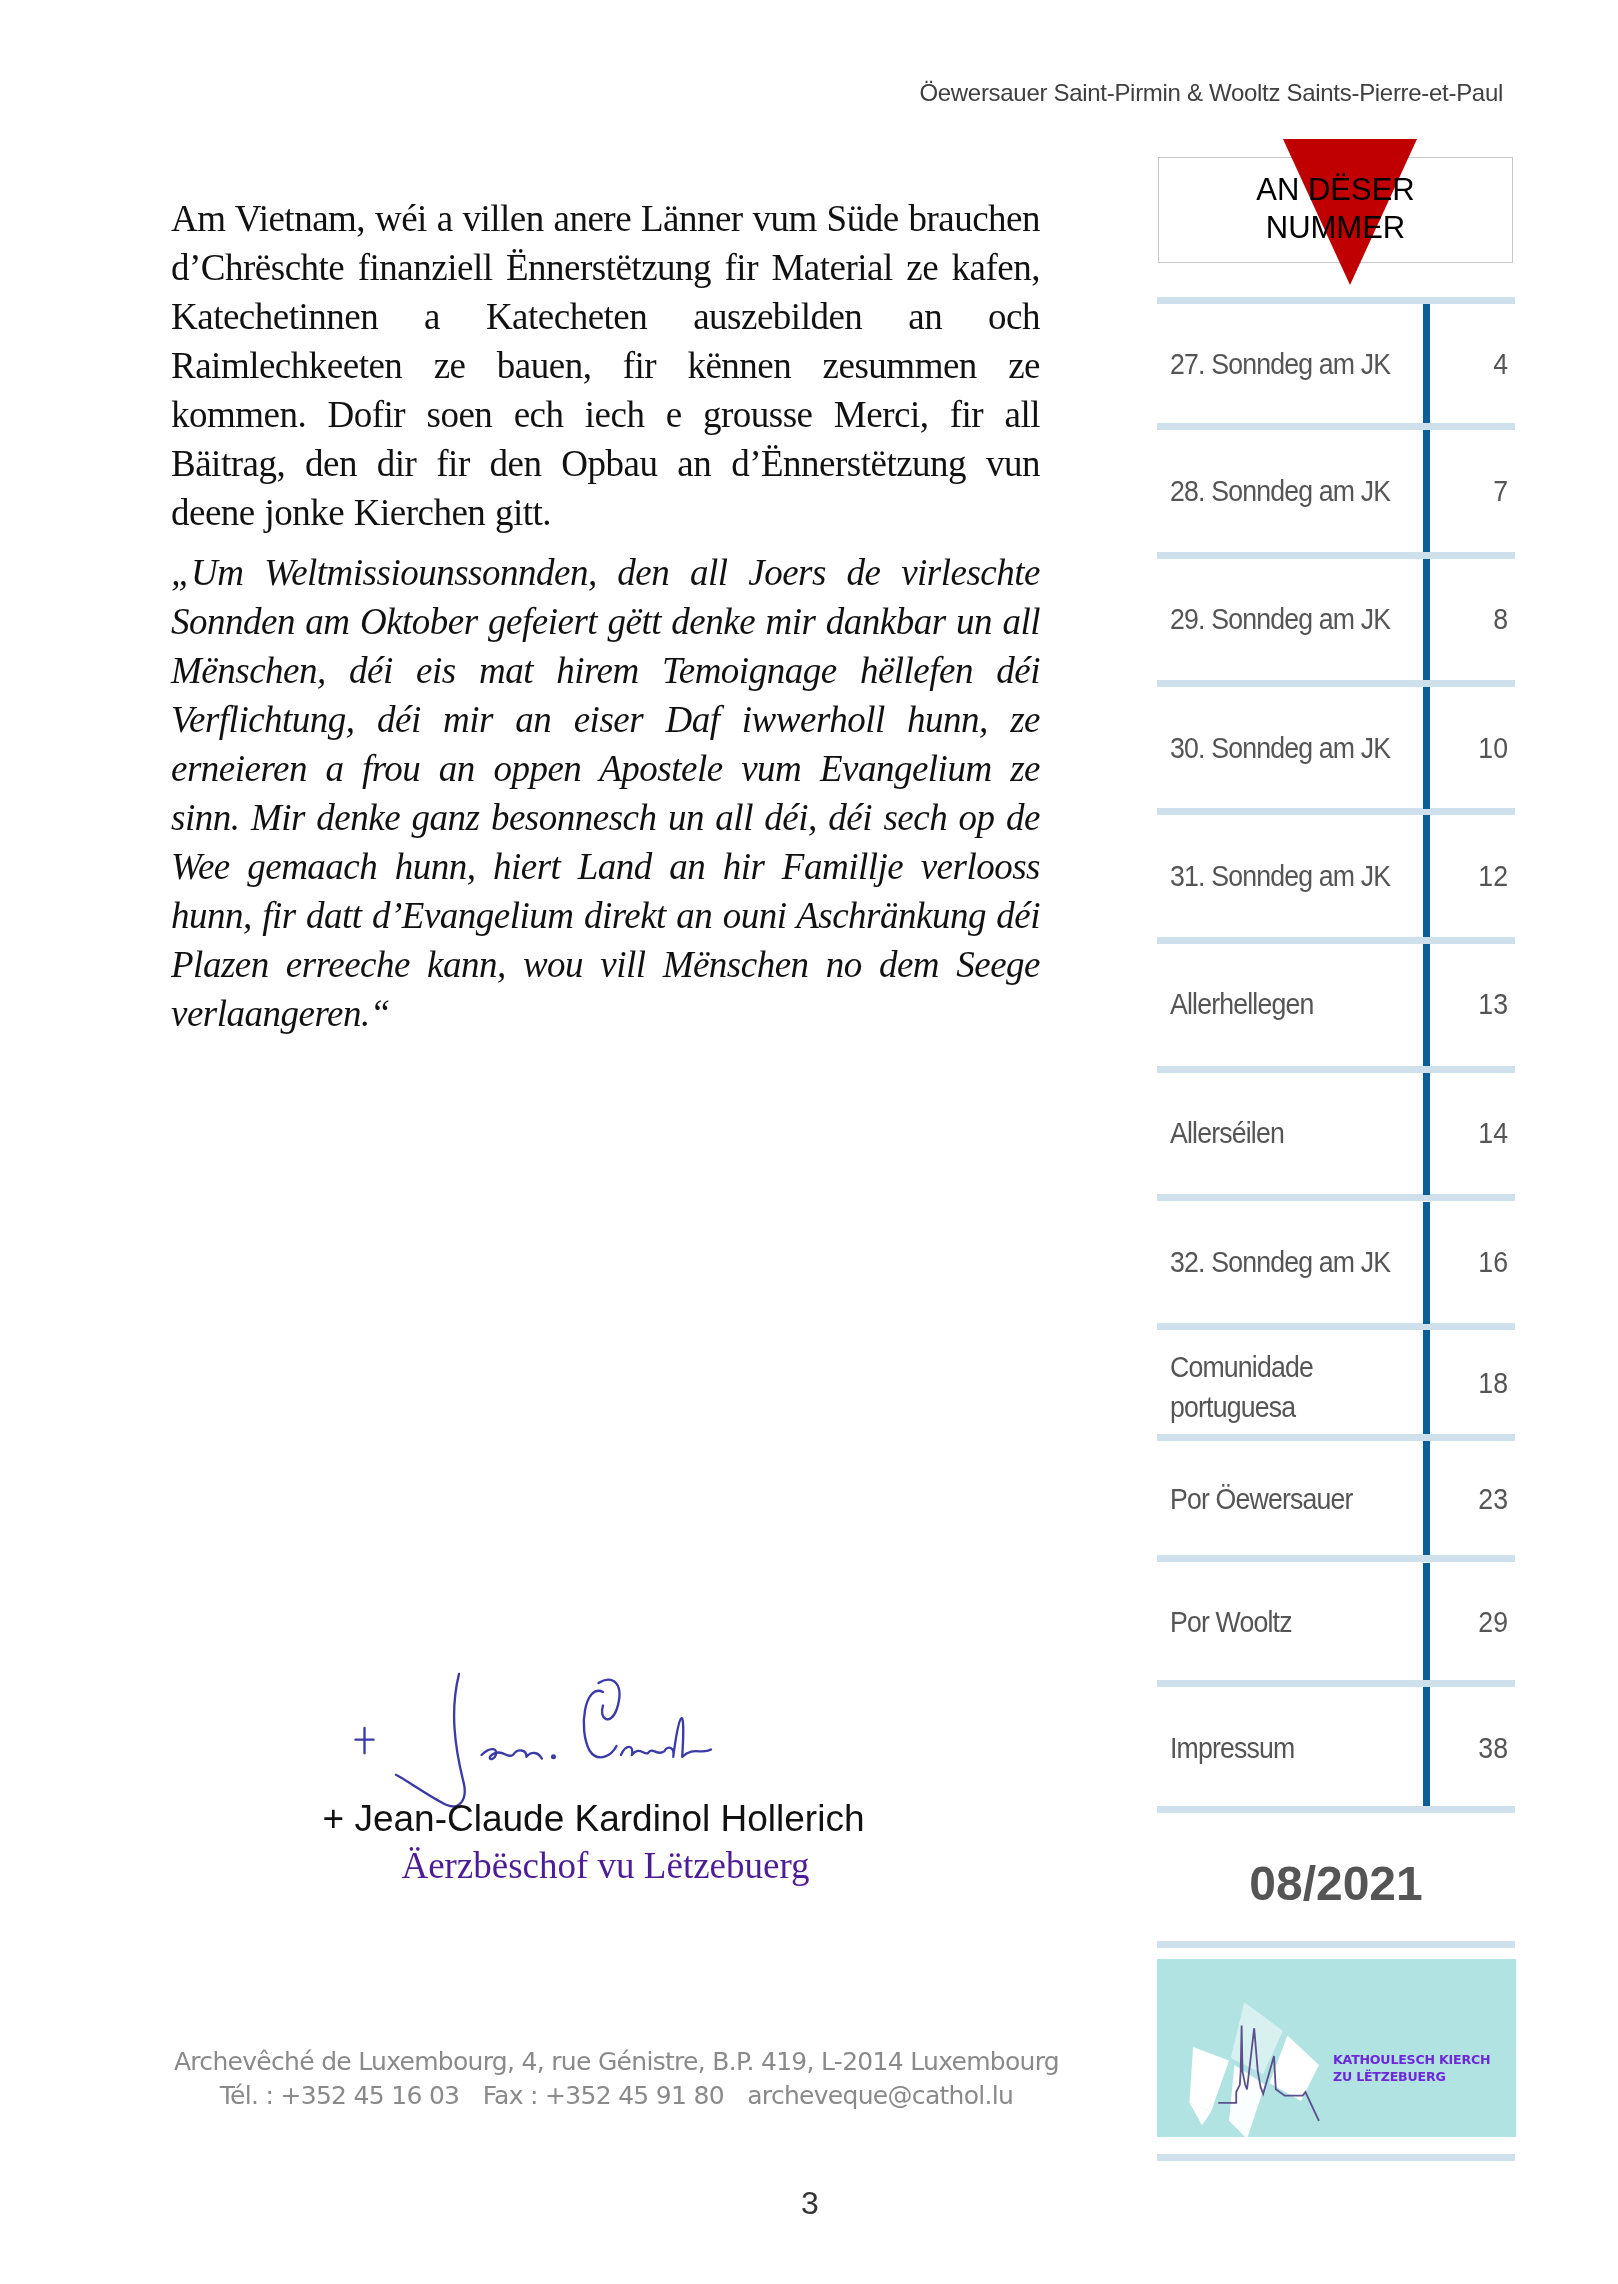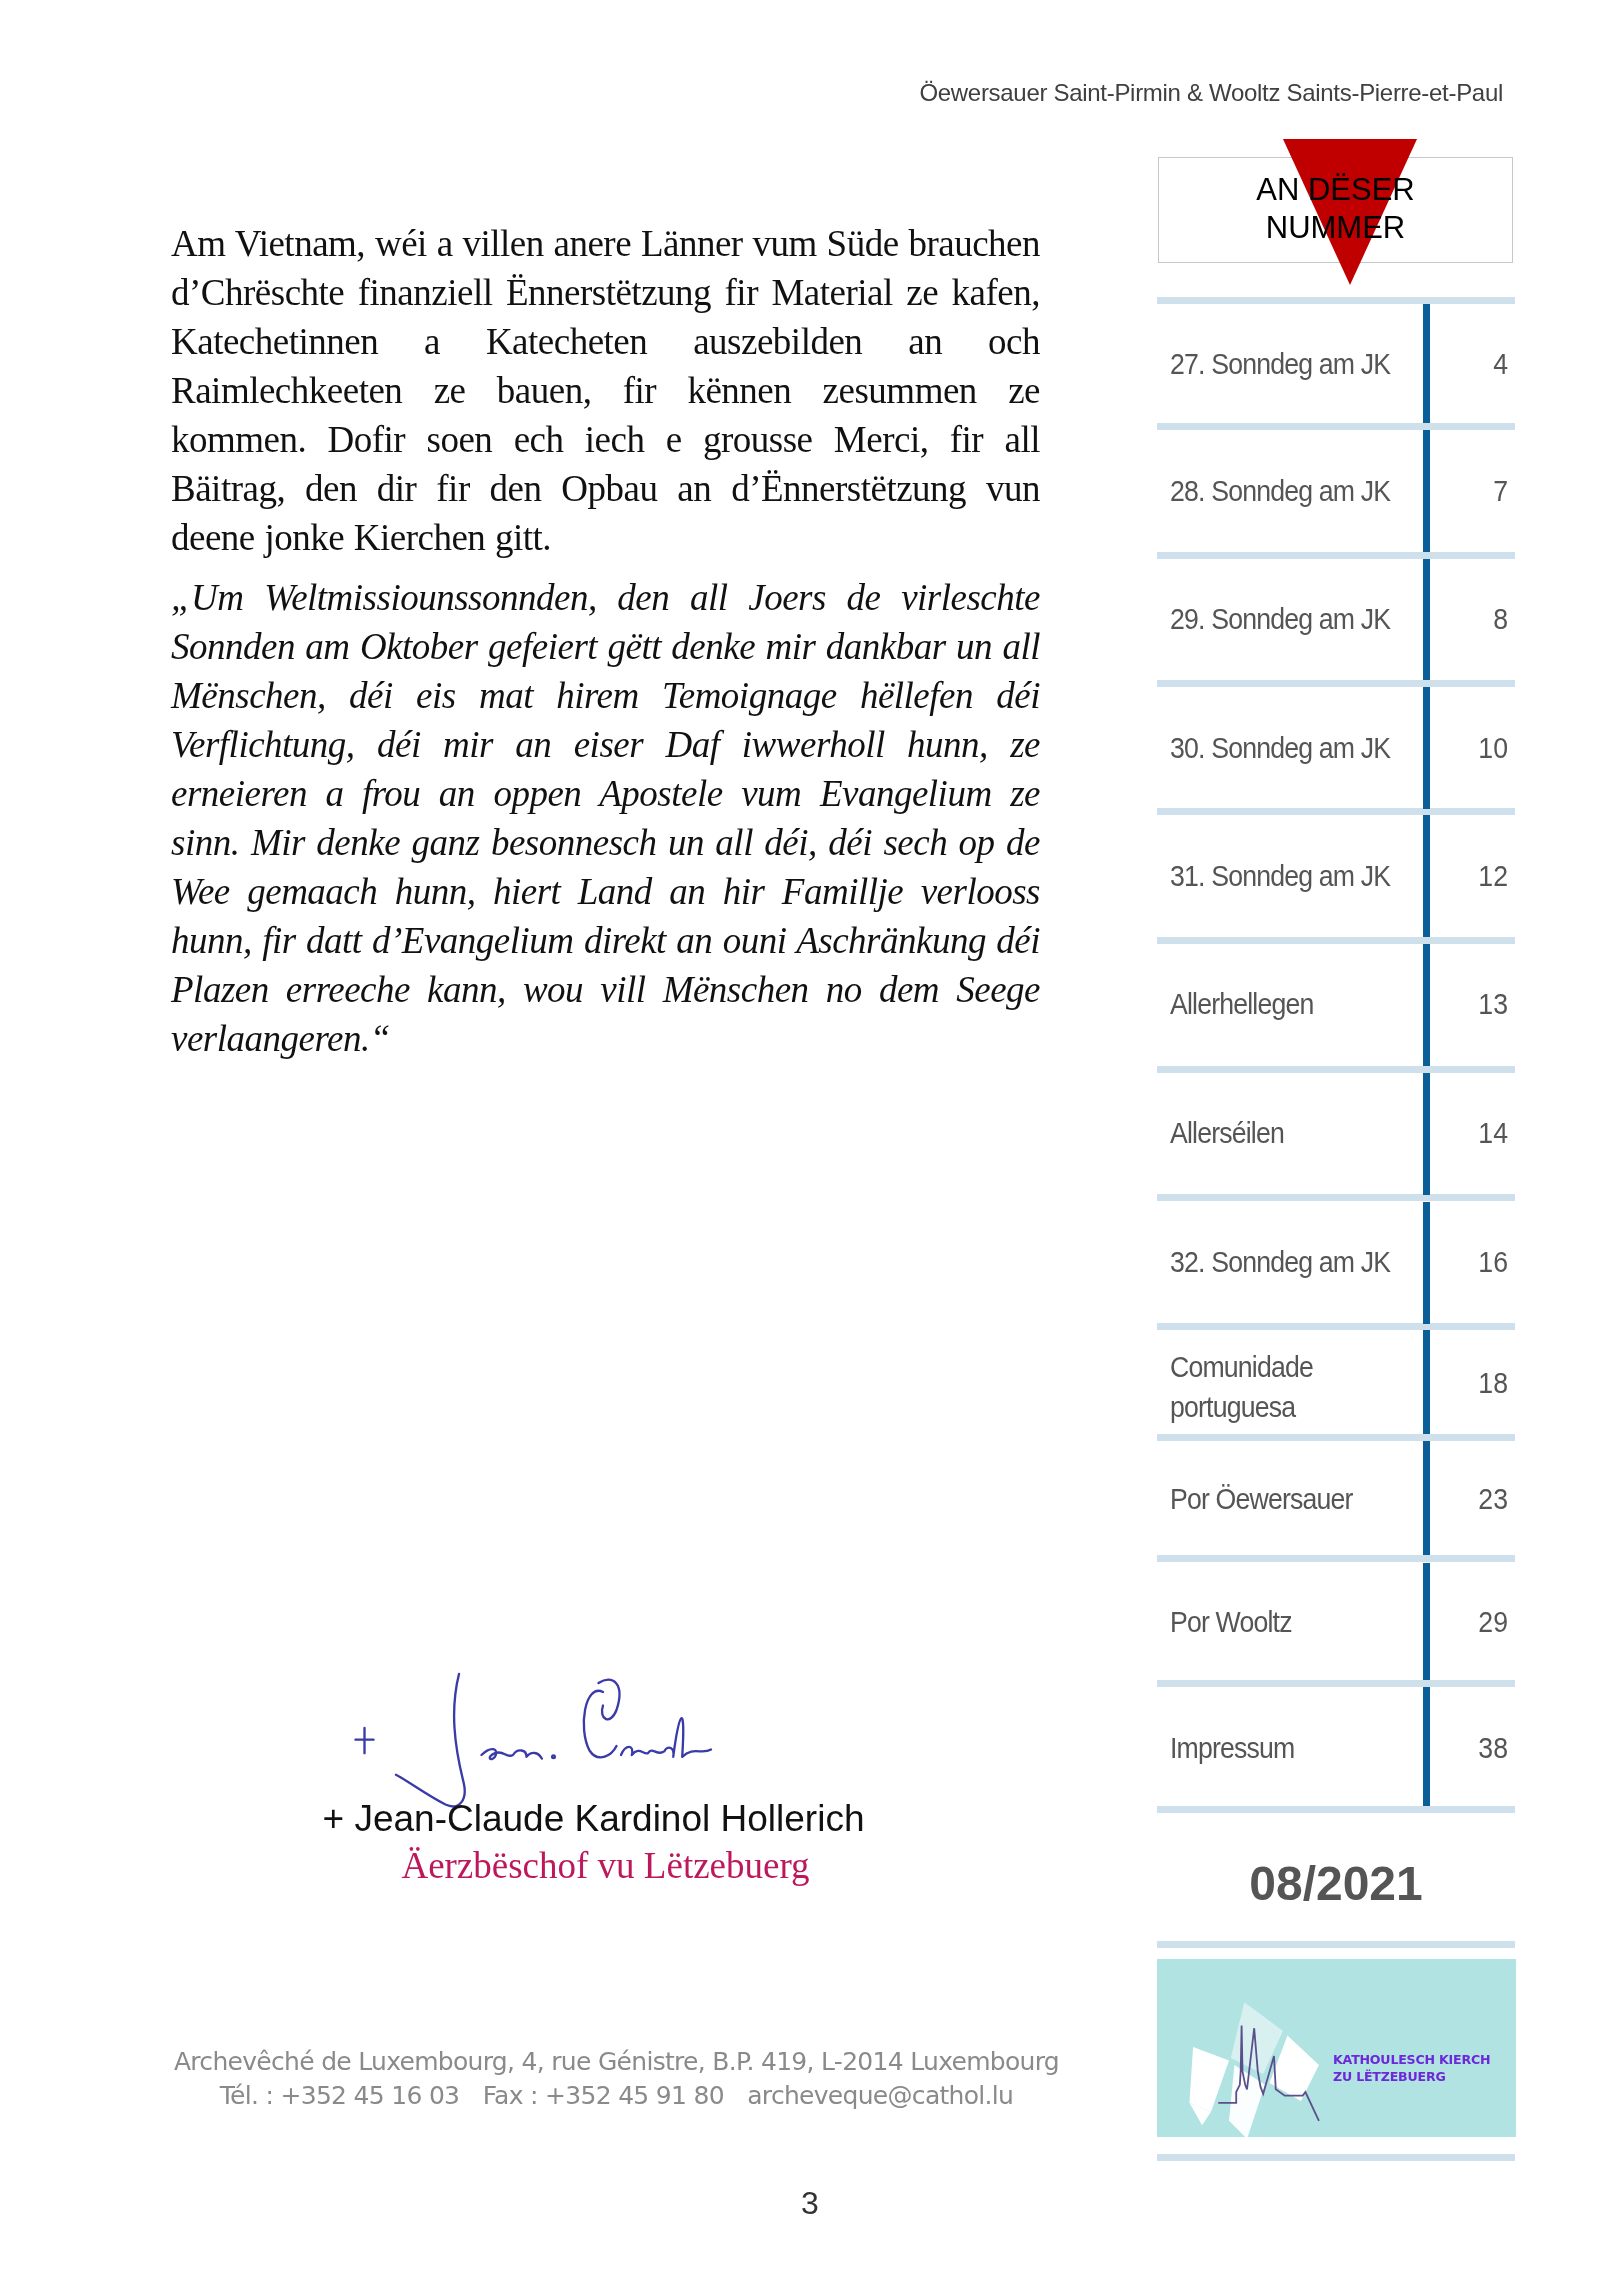--- a/index.html
+++ b/index.html
@@ -1,25 +1,25 @@
 <!DOCTYPE html>
 <html style="font-size:14.4px"><head>
 <meta charset="utf-8">
 <style>
   html, body { margin: 0; padding: 0; background: #ffffff; }
   body { width: 1618px; height: 2284px; position: relative; overflow: hidden; font-family: "Liberation Serif", "DejaVu Serif", serif; }
   .header { position: absolute; top: 79px; right: 115px; font-family: "Liberation Sans", sans-serif; font-size: 24px; color: #404040; letter-spacing: -0.3px; }
 
-  .main { position: absolute; left: 171px; top: 194px; width: 869px; color: #111; margin-top: 25px; }
+  .main { position: absolute; left: 171px; top: 194px; width: 869px; color: #111; }
   .p { font-size: 37px; line-height: 49px; text-align: justify; margin: 0 0 10.8px 0; font-family: "Liberation Serif", serif; letter-spacing: -0.5px; word-spacing: 0.9px; }
   .p.italic { font-style: italic; }
 
   .signature { position: absolute; left: 342px; top: 1656px; width: 450px; height: 162px; }
   .sig-name { position: absolute; left: 159px; width: 869px; top: 1795px; text-align: center; font-size: 37px; line-height: 47px; color: #111; font-family: Liberation Sans, sans-serif; }
-  .sig-title { position: absolute; left: 171px; width: 869px; top: 1842px; text-align: center; font-size: 37px; line-height: 47px; color: #be185d; font-family: "Liberation Serif", serif; }
+  .sig-title { position: absolute; left: 171px; width: 869px; top: 1842px; text-align: center; font-size: 37px; line-height: 47px; color: #4c1d95; font-family: "Liberation Serif", serif; }
 
   .address { position: absolute; left: 135px; width: 963px; top: 2045px; text-align: center; font-family: "DejaVu Sans", sans-serif; color: #8a8a8a; font-size: 25px; line-height: 34px; letter-spacing: -0.7px; }
   .address .gap { display: inline-block; width: 23.4px; }
 
   .page-number { position: absolute; left: 756px; width: 108px; top: 2185px; text-align: center; font-family: "Liberation Sans", sans-serif; font-size: 32px; color: #333; }
   .box { position: absolute; left: 1158px; top: 157px; width: 355px; height: 106px; border: 1.8px solid #c8c8c8; box-sizing: border-box; background: #fff; }
   .triangle { position: absolute; left: 1283px; top: 139px; width: 0; height: 0; border-left: 67px solid transparent; border-right: 67px solid transparent; border-top: 146px solid #c00000; }
   .box-label { position: absolute; left: 1158px; top: 171px; width: 355px; text-align: center; font-family: "Liberation Sans", sans-serif; font-size: 31px; line-height: 38px; color: #000; }
   .sep { position: absolute; left: 1157px; width: 358px; height: 7.2px; background: #cde0ec; }
   .vbar { position: absolute; left: 1423px; width: 7.2px; background: #0b5f99; }

